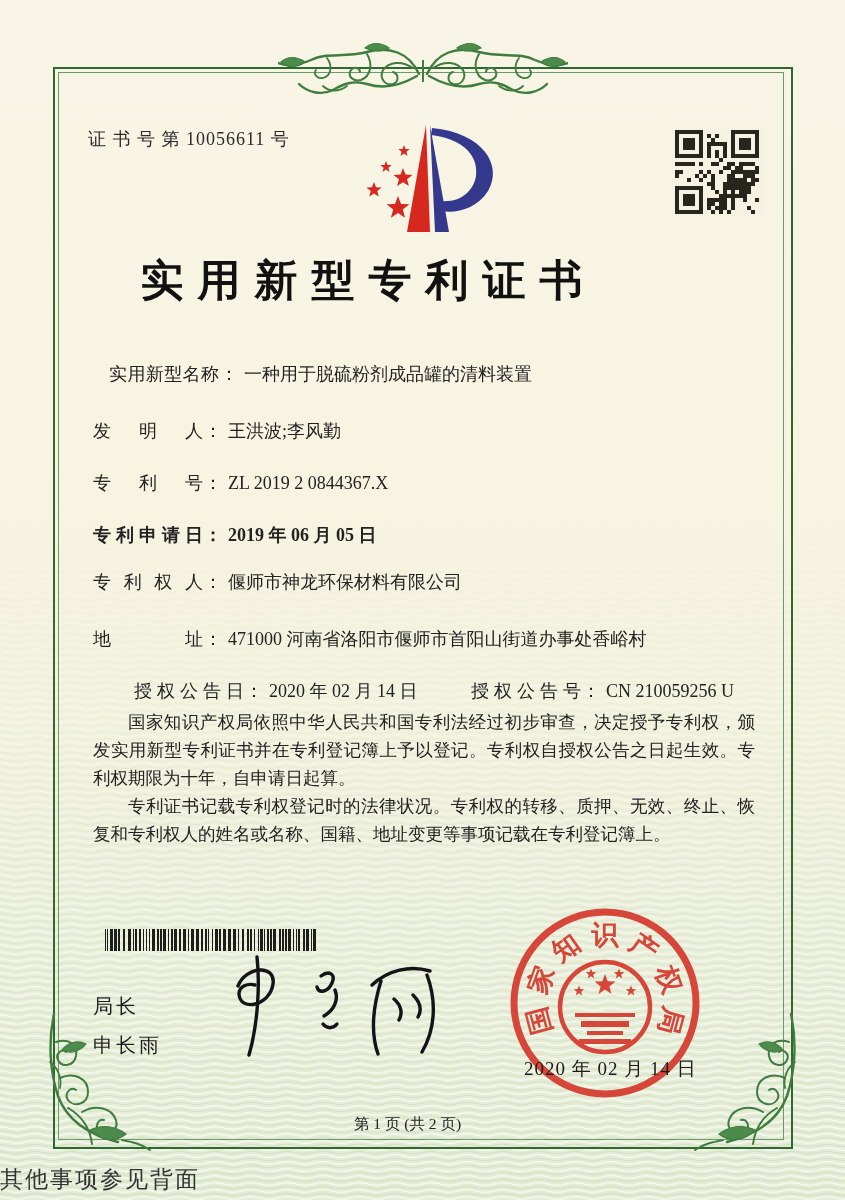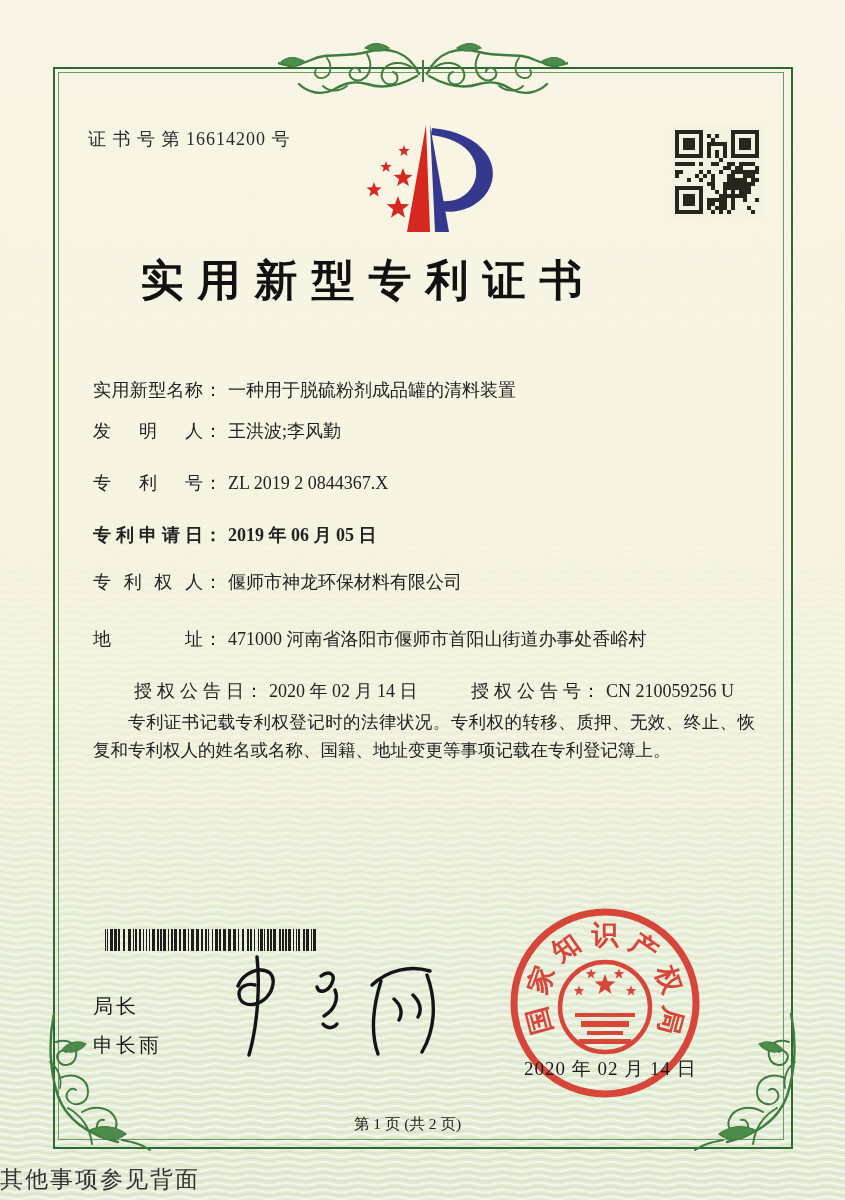--- a/index.html
+++ b/index.html
@@ -18,21 +18,21 @@
   .cert-no{left:88px;top:127px;font-size:18px;letter-spacing:1px;color:#2a2a2a;}
   .logo{left:336px;top:120px;z-index:2;}
   .qr{left:671px;top:126px;z-index:2;}
   .title{left:0;top:252px;width:737px;text-align:center;font-size:43px;font-weight:700;
     letter-spacing:14px;color:#111;}
   .fields{left:93px;top:360px;width:670px;font-size:18px;}
   .frow{position:absolute;left:0;white-space:nowrap;}
   .flabel{display:inline-block;width:110px;text-align:justify;text-align-last:justify;color:#222;}
   .colon{margin-left:1px;}
   .fval{margin-left:6px;color:#222;}
-  .r0{top:18px;}.r1{top:59px;}.r2{top:111px;}.r3{top:163px;font-weight:bold;}.r4{top:210px;}.r5{top:267px;}.r6{top:319px;margin-left:41px;}
+  .r0{top:2px;margin-left:16px;}.r1{top:59px;}.r2{top:111px;}.r3{top:163px;font-weight:bold;}.r4{top:210px;}.r5{top:267px;}.r6{top:319px;margin-left:41px;}
   .grant2{left:337px;}
   .paras{left:93px;top:708px;width:662px;font-size:17.5px;line-height:28px;text-align:justify;color:#222;}
   .paras p{margin:0;text-indent:2em;}
   .barcode{left:105px;top:929px;z-index:3;}
   .signature{left:222px;top:952px;z-index:3;}
   .signer-title{left:93px;top:993px;font-size:20px;letter-spacing:3px;color:#1d1d1d;}
   .signer-name{left:93px;top:1032px;font-size:20px;letter-spacing:3px;color:#1d1d1d;text-align:center;}
   .seal{left:503px;top:901px;z-index:3;}
   .seal-date{left:524px;top:1056px;font-size:19px;color:#1b1b1b;z-index:4;letter-spacing:1px;}
   .page-note{left:0;top:1114px;width:815px;text-align:center;font-size:15.5px;color:#222;}
@@ -397,21 +397,21 @@
     <path d="M22,66 C36,60 50,66 50,80 C50,92 36,96 30,88 C26,82 32,74 38,78" stroke-width="2"></path>
     <path d="M44,100 C58,92 74,96 78,108 C81,118 70,126 62,120 C56,115 60,106 66,108" stroke-width="2"></path>
     <path d="M30,96 C44,104 52,116 54,132" stroke-width="2"></path>
     <path d="M12,50 C20,56 24,66 22,76" stroke-width="1.8"></path>
     <path d="M52,118 C64,112 78,114 88,122 C78,130 64,130 52,118 Z" fill="#4d8b4d" stroke-width="1.2"></path>
     <path d="M24,38 C30,30 40,28 48,32 C42,40 32,42 24,38 Z" fill="#4d8b4d" stroke-width="1.2"></path>
     <path d="M84,128 C94,130 104,132 112,138" stroke-width="2"></path>
   </g>
 </svg>
 
-<div class="abs cert-no">证 书 号 第 16614200 号</div>
+<div class="abs cert-no">证 书 号 第 10056611 号</div>
 
 <svg class="abs logo" width="168" height="114" viewBox="0 0 168 114">
   <path d="M90,5 L94,112 L71,112 Z" fill="#d6281f"></path>
   <path d="M94,5 L113,112 L99,112 Z" fill="#35398e"></path>
   <path d="M96,8 C148,13 167,46 152,71 C139,92 112,95 100,89 L99,80 C120,85 137,74 140,56 C143,33 123,18 95,15 Z" fill="#35398e"></path>
   <g id="logo-stars" fill="#d6281f">
       <path d="M68.0 25.0L69.5 29.0L73.7 29.1L70.4 31.8L71.5 35.9L68.0 33.5L64.5 35.9L65.6 31.8L62.3 29.1L66.5 29.0Z"></path>
       <path d="M50.0 41.0L51.5 45.0L55.7 45.1L52.4 47.8L53.5 51.9L50.0 49.5L46.5 51.9L47.6 47.8L44.3 45.1L48.5 45.0Z"></path>
       <path d="M67.0 48.0L69.5 54.6L76.5 54.9L71.0 59.3L72.9 66.1L67.0 62.2L61.1 66.1L63.0 59.3L57.5 54.9L64.5 54.6Z"></path>
       <path d="M38.0 62.0L40.0 67.3L45.6 67.5L41.2 71.0L42.7 76.5L38.0 73.4L33.3 76.5L34.8 71.0L30.4 67.5L36.0 67.3Z"></path>
@@ -586,20 +586,21 @@
   </div>
   <div class="frow r6">
     <span class="flabel">授权公告日</span><span class="colon">：</span><span class="fval">2020 年 02 月 14 日</span>
   </div>
   <div class="frow r6 grant2">
     <span class="flabel">授权公告号</span><span class="colon">：</span><span class="fval">CN 210059256 U</span>
   </div>
 </div>
 
 <div class="abs paras">
+  <p>国家知识产权局依照中华人民共和国专利法经过初步审查，决定授予专利权，颁发实用新型专利证书并在专利登记簿上予以登记。专利权自授权公告之日起生效。专利权期限为十年，自申请日起算。</p>
   <p>专利证书记载专利权登记时的法律状况。专利权的转移、质押、无效、终止、恢复和专利权人的姓名或名称、国籍、地址变更等事项记载在专利登记簿上。</p>
 </div>
 
 <svg class="abs barcode" width="216" height="22" viewBox="0 0 216 22" shape-rendering="crispEdges">
   <g id="barcode-bars" fill="#1d1d1a">
       <rect x="0" y="0" width="1" height="22"></rect>
       <rect x="2" y="0" width="1" height="22"></rect>
       <rect x="5" y="0" width="3" height="22"></rect>
       <rect x="9" y="0" width="3" height="22"></rect>
       <rect x="13" y="0" width="2" height="22"></rect>

